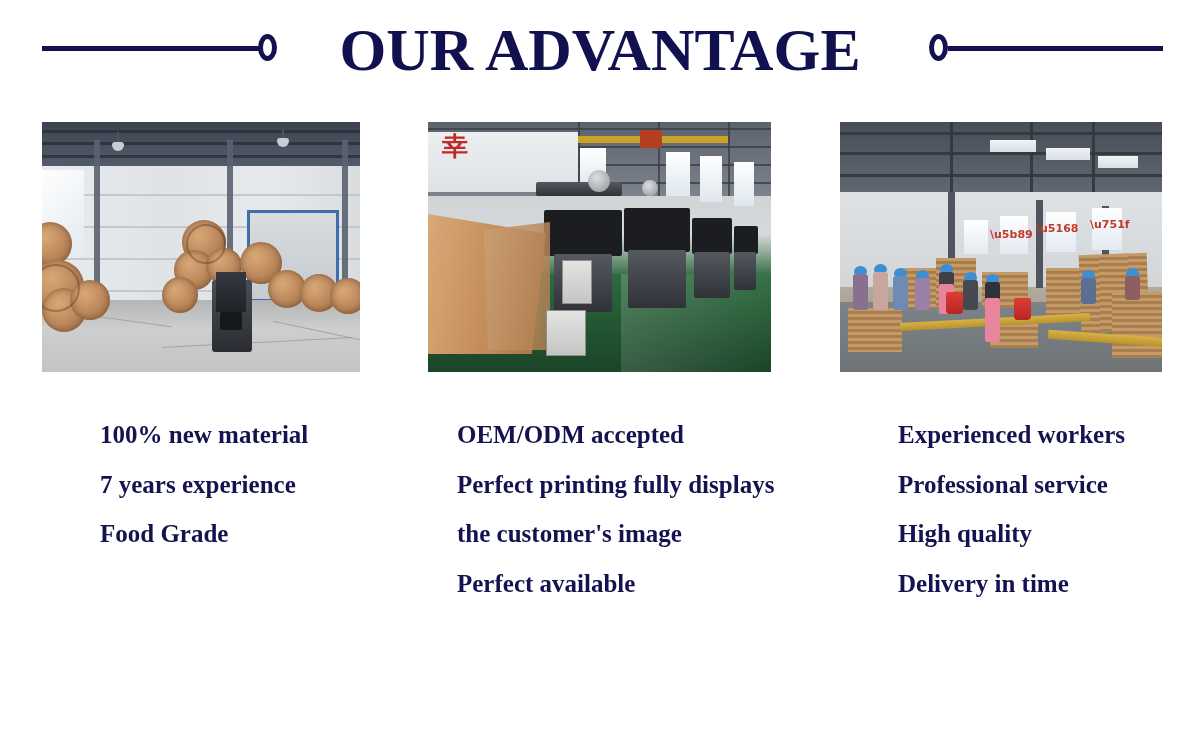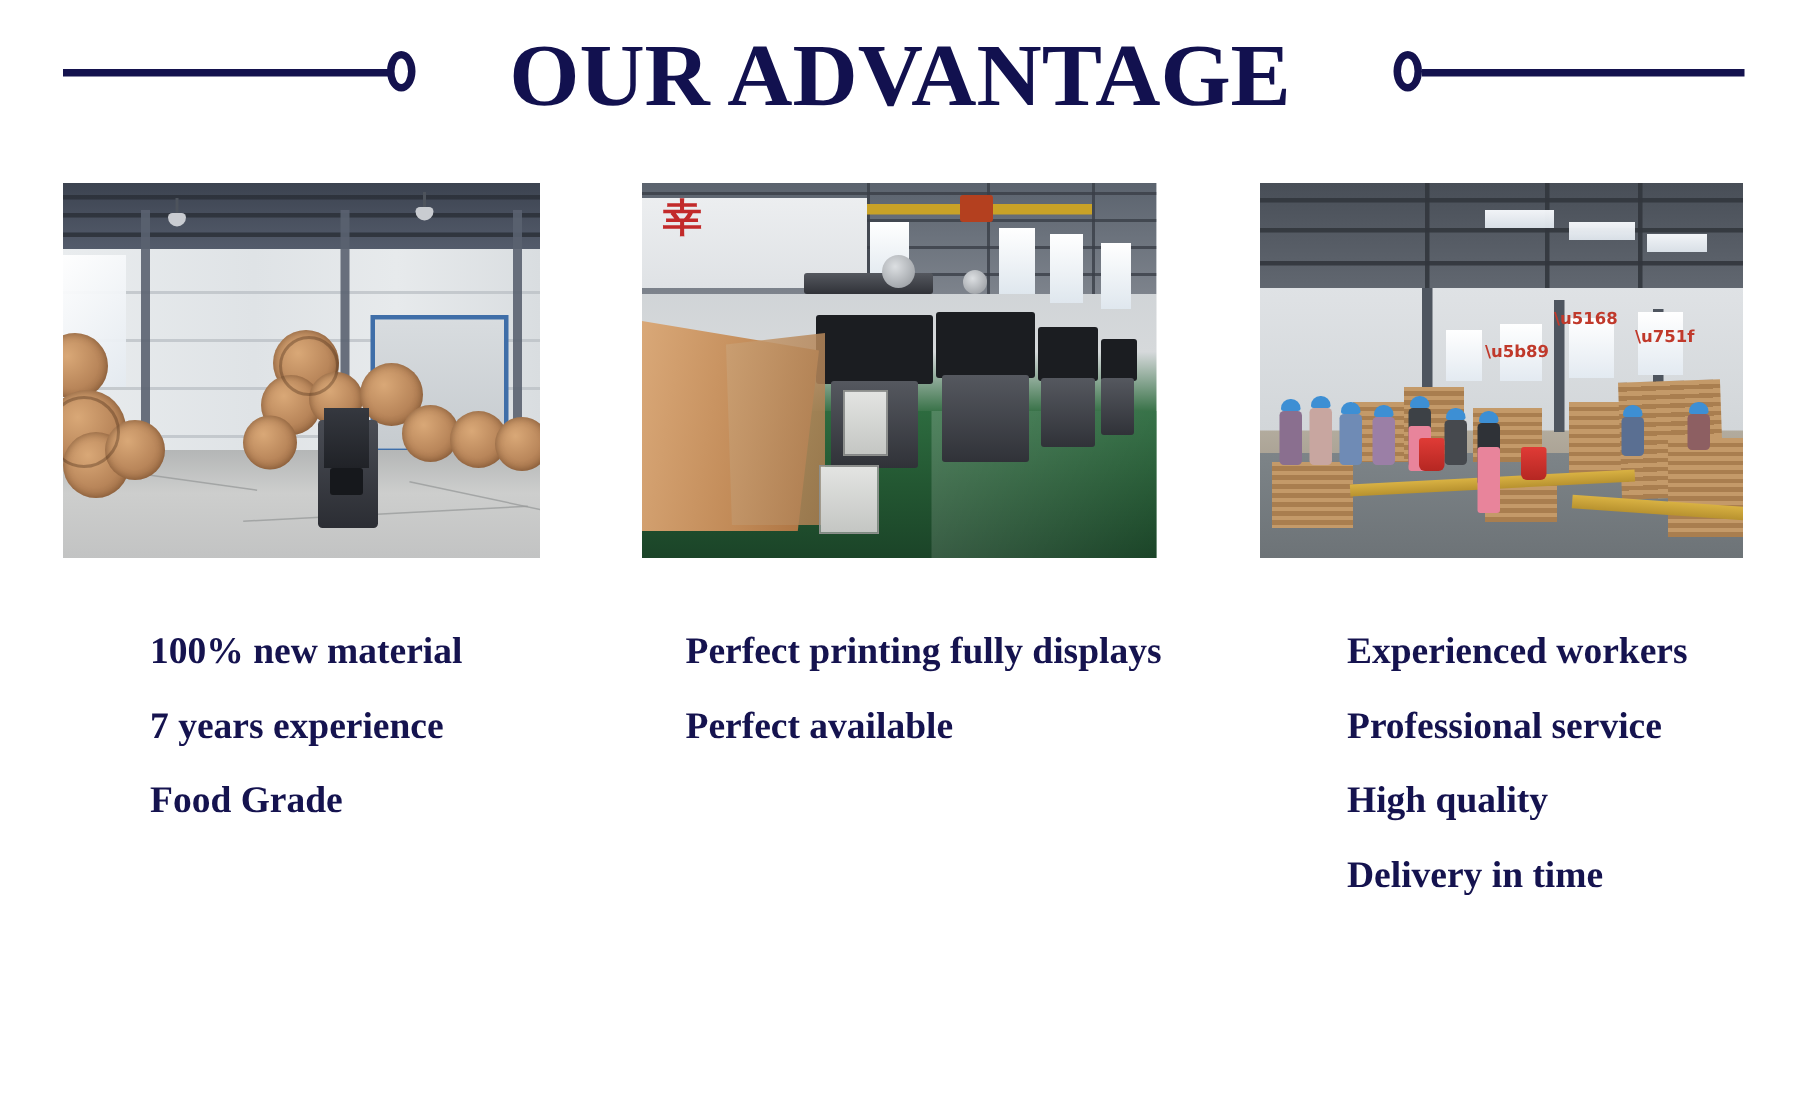--- a/index.html
+++ b/index.html
@@ -224,21 +224,23 @@
       <div class="pressdark" style="left:264px;top:96px;width:40px;height:36px;"></div>
       <div class="press" style="left:266px;top:130px;width:36px;height:46px;"></div>
       <div class="pressdark" style="left:306px;top:104px;width:24px;height:28px;"></div>
       <div class="press" style="left:306px;top:130px;width:22px;height:38px;"></div>
       <div class="kraft"></div>
       <div class="kraft2"></div>
       <div class="panelbox" style="left:118px;top:188px;width:40px;height:46px;"></div>
     </div>
 
     <ul class="bullets b2">
+      <li>OEM/ODM accepted</li>
       <li>Perfect printing fully displays</li>
+      <li>the customer's image</li>
       <li>Perfect available</li>
     </ul>
   </div>
 
   <div class="col col3">
     <div class="photo ph3">
       <div class="roof3"></div>
       <div class="beam" style="left:0;top:10px;width:100%;height:3px;"></div>
       <div class="beam" style="left:0;top:30px;width:100%;height:3px;"></div>
       <div class="beam" style="left:0;top:52px;width:100%;height:3px;"></div>
@@ -251,21 +253,21 @@
       <div class="skylight" style="left:258px;top:34px;width:40px;height:12px;"></div>
       <div class="wall3"></div>
       <div class="post" style="left:108px;top:70px;height:95px;"></div>
       <div class="post" style="left:196px;top:78px;height:88px;"></div>
       <div class="post" style="left:262px;top:84px;height:82px;"></div>
       <div class="win3" style="left:124px;top:98px;width:24px;height:34px;"></div>
       <div class="win3" style="left:160px;top:94px;width:28px;height:38px;"></div>
       <div class="win3" style="left:206px;top:90px;width:30px;height:40px;"></div>
       <div class="win3" style="left:252px;top:86px;width:30px;height:42px;"></div>
       <div class="redsign" style="left:150px;top:106px;">\u5b89</div>
-      <div class="redsign" style="left:196px;top:84px;">\u5168</div>
+      <div class="redsign" style="left:196px;top:100px;">\u5168</div>
       <div class="redsign" style="left:250px;top:96px;">\u751f</div>
       <div class="floor3"></div>
 
       <div class="boardstack" style="left:62px;top:146px;width:44px;height:40px;"></div>
       <div class="boardstack" style="left:96px;top:136px;width:40px;height:48px;"></div>
       <div class="boardstack" style="left:142px;top:150px;width:46px;height:36px;"></div>
       <div class="boardstack" style="left:206px;top:146px;width:52px;height:50px;"></div>
       <div class="boardstack" style="left:240px;top:132px;width:68px;height:78px;transform:rotate(-2deg);"></div>
       <div class="boardstack" style="left:272px;top:170px;width:56px;height:66px;"></div>
       <div class="boardstack" style="left:8px;top:186px;width:54px;height:44px;"></div>

